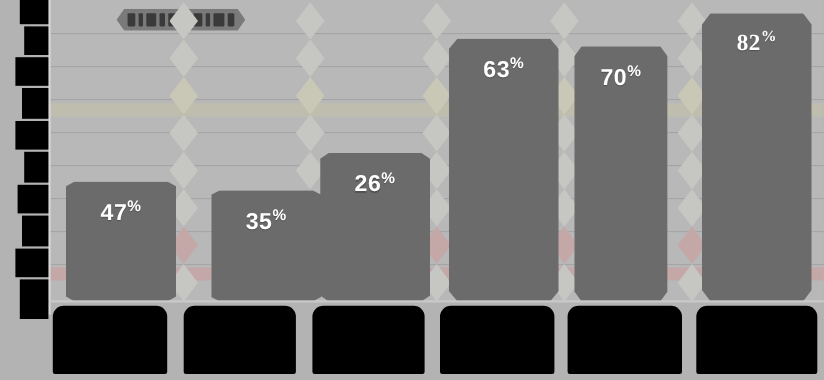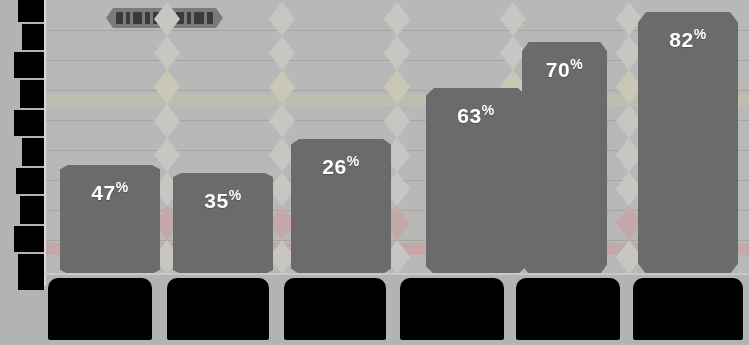--- a/index.html
+++ b/index.html
@@ -239,33 +239,33 @@
       <div class="diamond"></div>
         <div class="diamond"></div>
         <div class="diamond olive"></div>
       <div class="diamond"></div>
         <div class="diamond"></div>
     </div>
 
     <div class="bar" style="left:16px;  width:100px; height:109px;">
       <span class="bar-label"><span>47</span><span class="pct">%</span></span>
     </div>
-    <div class="bar" style="left:129px; width:100px; height:101px;">
+    <div class="bar" style="left:148px; width:100px; height:101px;">
       <span class="bar-label"><span>35</span><span class="pct">%</span></span>
     </div>
     <div class="bar" style="left:247px; width:100px; height:135px;">
       <span class="bar-label"><span>26</span><span class="pct">%</span></span>
     </div>
-    <div class="bar" style="left:382px; width:100px; height:186px;margin-top:44px;">
+    <div class="bar" style="left:364px; width:100px; height:239px;margin-top:44px;">
       <span class="bar-label"><span>63</span><span class="pct">%</span></span>
     </div>
     <div class="bar" style="left:478px; width:85px; height:232px;">
       <span class="bar-label"><span>70</span><span class="pct">%</span></span>
     </div>
-    <div class="bar" style="left:594px; width:100px; height:262px;">
+    <div class="bar" style="left:594px; width:100px; height:262px;font-family:Liberation Serif, serif;">
       <span class="bar-label"><span>82</span><span class="pct">%</span></span>
     </div>
 
   </div>
 
   <div id="y-axis-line"></div>
   <div id="x-axis-line"></div>
 
   <div id="y-tick-wrap">
     <div class="y-tick" style="top:0px;   width:26px; height:22px;"></div>

